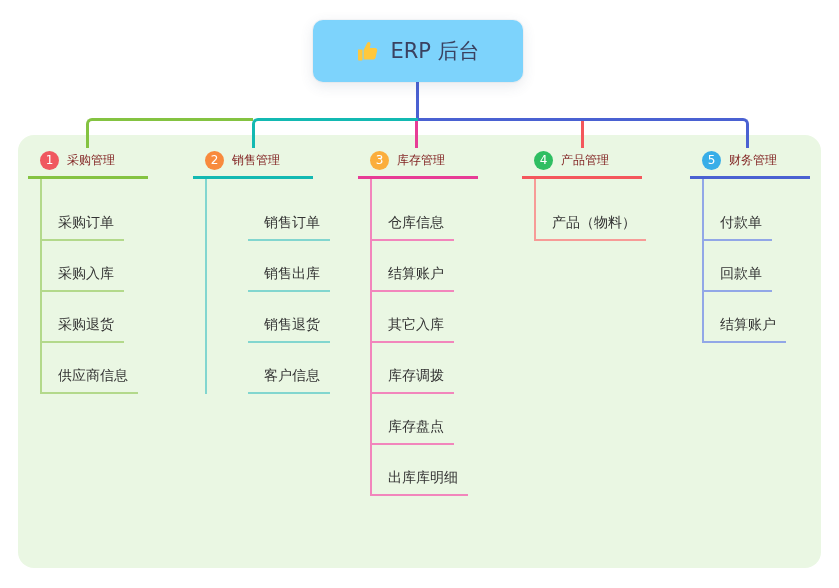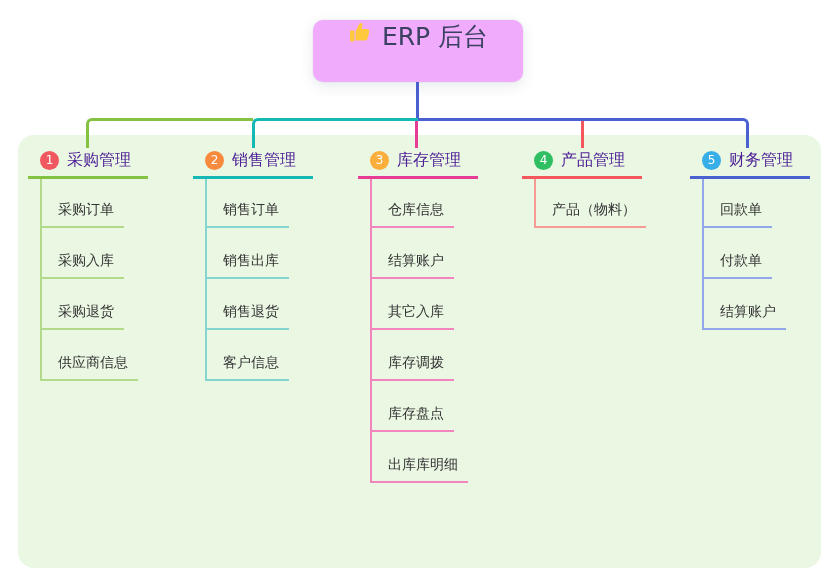--- a/index.html
+++ b/index.html
@@ -6,24 +6,24 @@
   html, body { background: #ffffff; }
   body {
     font-family: "DejaVu Sans", "Liberation Sans", sans-serif;
     width: 839px; height: 588px; overflow: hidden; position: relative;
   }
   .canvas { position: absolute; inset: 0; width: 839px; height: 588px; }
 
   
   .root-node {
     position: absolute; left: 313px; top: 20px; width: 210px; height: 62px;
-    background: #f0abfc; border-radius: 10px;
+    background: #7dd3fc; border-radius: 10px;
     box-shadow: 0 4px 14px rgba(60,70,110,0.12), 0 0 0 1px rgba(60,70,110,0.04);
-    display: flex; align-items: flex-start; justify-content: center; gap: 10px;
-    color: #3a4160; font-size: 25px; font-weight: 500; z-index: 3;
+    display: flex; align-items: center; justify-content: center; gap: 10px;
+    color: #3a4160; font-size: 21px; font-weight: 500; z-index: 3;
   }
   .root-node .thumb { width: 24px; height: 24px; display: inline-block; }
 
   
   .conn { position: absolute; z-index: 1; }
   .stem { width: 3px; }
   .elbow-left  { border-top: 3px solid; border-left: 3px solid; border-top-left-radius: 6px; }
   .elbow-right { border-top: 3px solid; border-right: 3px solid; border-top-right-radius: 6px; }
   .drop { width: 3px; }
 
@@ -38,34 +38,34 @@
     position: absolute; top: 145px; height: 34px; width: 120px;
     border-bottom: 3px solid var(--line);
     display: flex; align-items: center; gap: 8px; padding-left: 12px;
     z-index: 2; cursor: default;
   }
   .badge {
     width: 19px; height: 19px; border-radius: 50%; background: var(--badge);
     color: #ffffff; font-size: 12px; line-height: 19px; text-align: center;
     flex: 0 0 auto;
   }
-  .branch-title { font-size: 16px; color: #4c1d95; font-weight: 500; white-space: nowrap; }
+  .branch-title { font-size: 12px; color: #7f1d1d; font-weight: 500; white-space: nowrap; }
 
   .children {
     position: absolute; top: 179px;
     border-left: 2px solid var(--child);
     z-index: 2;
   }
   .child {
     height: 51px; width: -moz-fit-content; width: fit-content;
     border-bottom: 2px solid var(--child);
     display: flex; align-items: flex-end;
     padding: 0 10px 7px 16px; white-space: nowrap;
   }
-  .child:first-child { height: 49px; }
+  .child:first-child { height: 62px; }
   .child span { font-size: 14px; color: #333333; }
 </style>
 </head>
 <body>
 
 <div class="canvas">
 
   <div class="panel" style="background: rgb(234, 247, 227);"></div>
 
   <div class="root-node">
@@ -102,21 +102,21 @@
           <span>供应商信息</span>
         </div>
     </div>
   </div>
 
   <div style="--line: #13B9B2; --child: #82D6CF; --badge: #F88A3D;">
     <div class="branch-header" style="left:193px;">
       <span class="badge">2</span>
       <span class="branch-title">销售管理</span>
     </div>
-    <div class="children" style="left:205px;">
+    <div class="children" style="left:205px;padding-left:41px;">
       <div class="child">
           <span>销售订单</span>
         </div>
       <div class="child">
           <span>销售出库</span>
         </div>
       <div class="child">
           <span>销售退货</span>
         </div>
       <div class="child">
@@ -164,24 +164,24 @@
     </div>
   </div>
 
   <div style="--line: #4A61D2; --child: #92A7E7; --badge: #38AEE8;">
     <div class="branch-header" style="left:690px;">
       <span class="badge">5</span>
       <span class="branch-title">财务管理</span>
     </div>
     <div class="children" style="left:702px;">
       <div class="child">
-          <span>回款单</span>
+          <span>付款单</span>
         </div>
       <div class="child">
-          <span>付款单</span>
+          <span>回款单</span>
         </div>
       <div class="child">
           <span>结算账户</span>
         </div>
     </div>
   </div>
 
 </div>
 
 </body></html>

